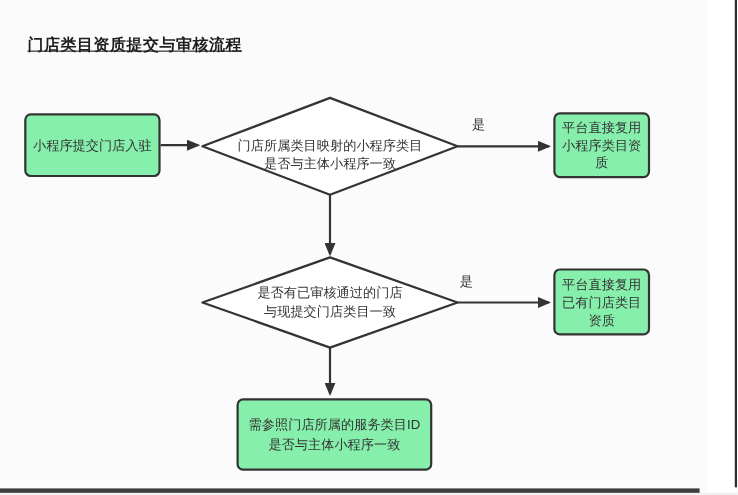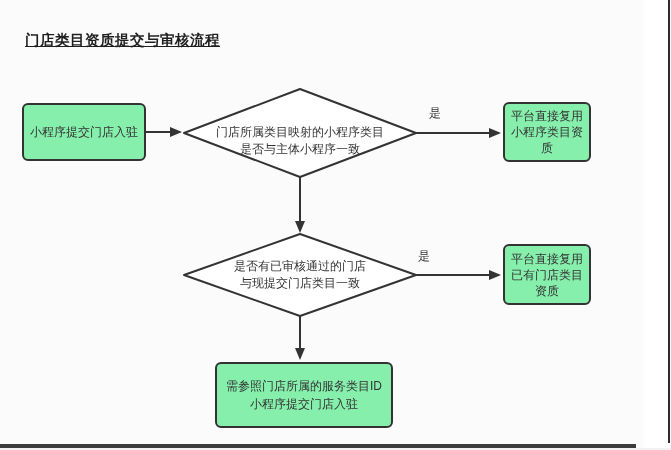--- a/index.html
+++ b/index.html
@@ -146,20 +146,20 @@
   <div class="edge-label" style="left:418px; top:248px;">是</div>
 
   <div class="node" style="left:503px; top:244px; width:88px; height:61px;">
     <span>平台直接复用
 已有门店类目
 资质</span>
   </div>
 
   <div class="node" style="left:215px; top:362px; width:178px; height:66px; line-height:18px;">
     <span>需参照门店所属的服务类目ID
-小程序提交门店入驻</span>
+是否与主体小程序一致</span>
   </div>
 
   <div class="right-border"></div>
   <div class="bottom-strip"></div>
   <div class="bottom-border"></div>
 
 </div>
 
 </body></html>

